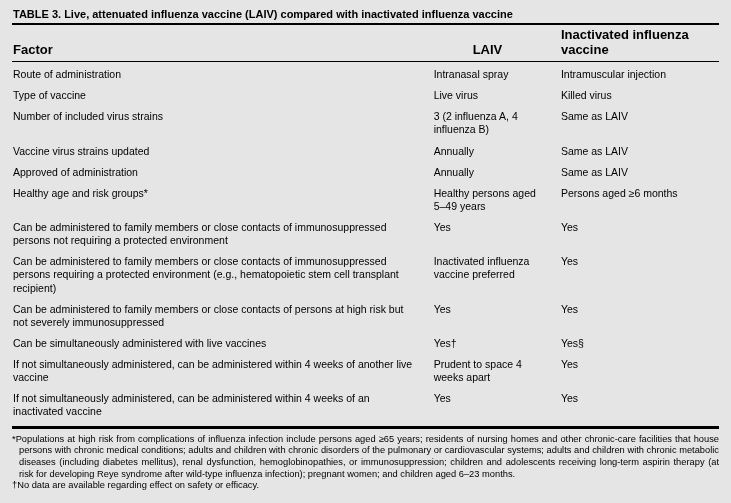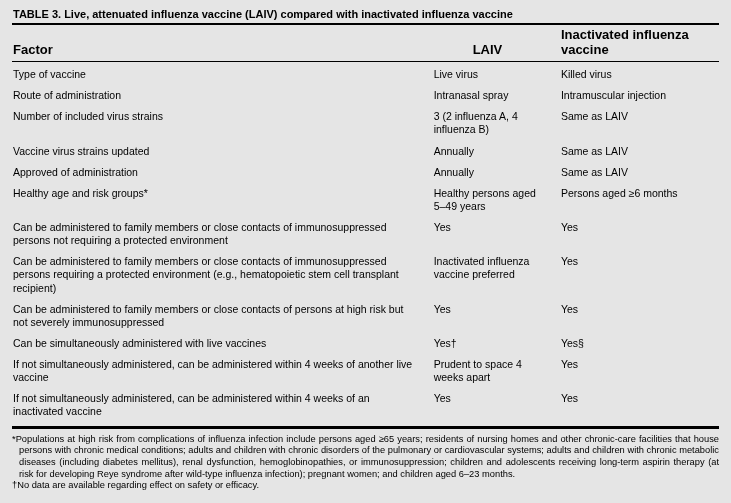--- a/index.html
+++ b/index.html
@@ -74,28 +74,28 @@
     </colgroup>
     <thead>
       <tr>
         <th>Factor</th>
         <th class="laiv-h">LAIV</th>
         <th>Inactivated influenza vaccine</th>
       </tr>
     </thead>
     <tbody>
         <tr>
+          <td>Route of administration</td>
+          <td>Intranasal spray</td>
+          <td>Intramuscular injection</td>
+        </tr>
+        <tr>
           <td>Type of vaccine</td>
           <td>Live virus</td>
           <td>Killed virus</td>
-        </tr>
-        <tr>
-          <td>Route of administration</td>
-          <td>Intranasal spray</td>
-          <td>Intramuscular injection</td>
         </tr>
         <tr>
           <td>Number of included virus strains</td>
           <td>3 (2 influenza A, 4 influenza B)</td>
           <td>Same as LAIV</td>
         </tr>
         <tr>
           <td>Vaccine virus strains updated</td>
           <td>Annually</td>
           <td>Same as LAIV</td>

